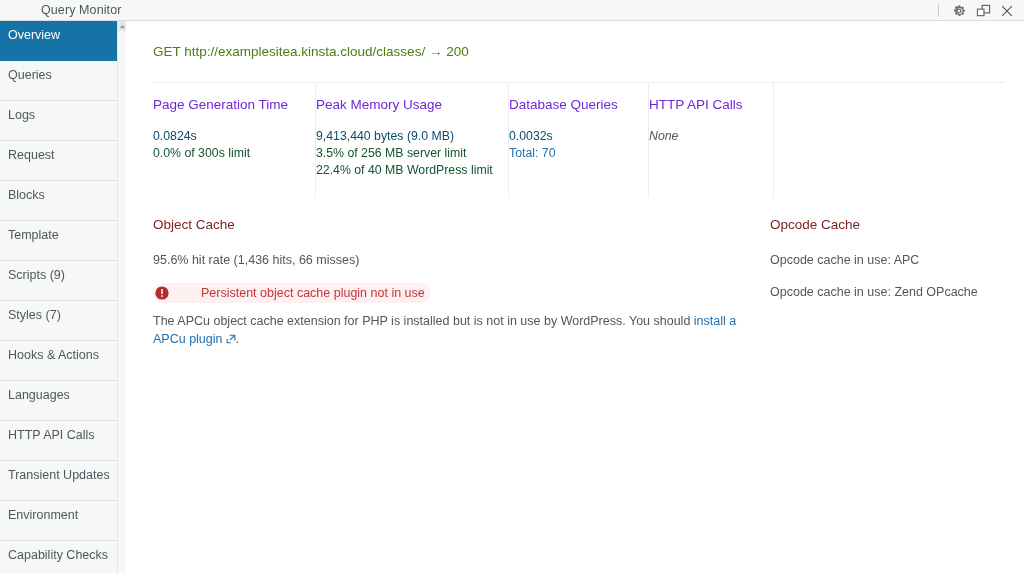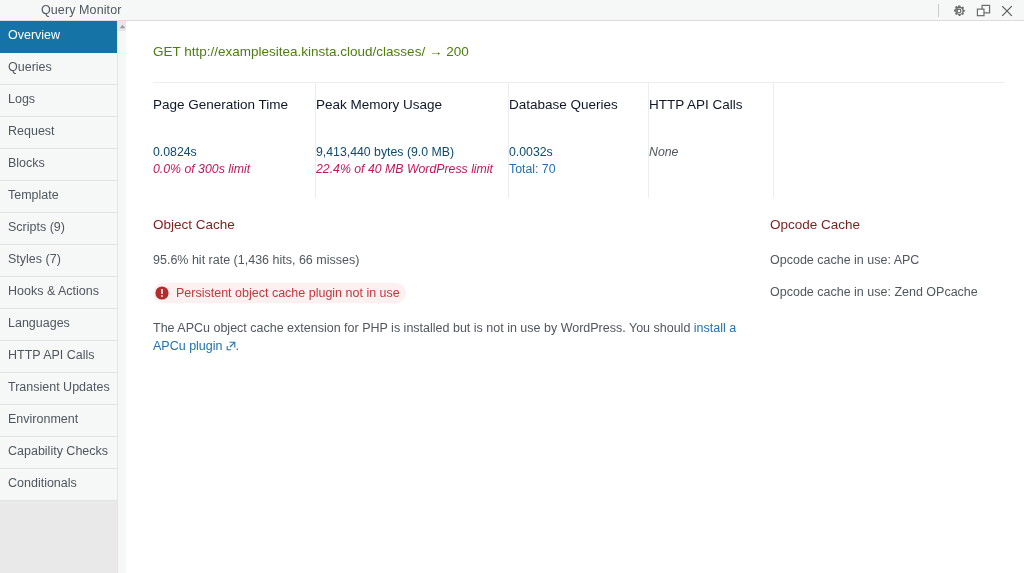--- a/index.html
+++ b/index.html
@@ -83,21 +83,21 @@
     overflow: hidden;
   }
   .sidebar-list {
     background: #f6f7f7;
     border-right: 1px solid #dcdcde;
     width: 126px;
     box-sizing: border-box;
   }
   .nav-item {
     position: relative;
-    height: 32px;
+    height: 40px;
     line-height: 28.7px;
     padding-left: 8px;
     box-sizing: border-box;
     font-size: 12.5px;
     color: #50575e;
     border-bottom: 1px solid #e2e3e4;
     background: #f6f7f7;
     white-space: nowrap;
     cursor: pointer;
     overflow: hidden;
@@ -188,31 +188,31 @@
     border-right: 1px solid #ededee;
     height: 115px;
   }
   .stat:last-child { border-right: 1px solid #ededee; }
   .stat-w1 { width: 163px; }
   .stat-w2 { width: 193px; }
   .stat-w3 { width: 140px; }
   .stat-w4 { width: 125px; }
   .stat-title {
     font-size: 13.5px;
-    color: #0f172a;
-    margin-bottom: 32px;
+    color: #6d28d9;
+    margin-bottom: 16px;
     white-space: nowrap;
   }
   .stat-line {
     font-size: 12.3px;
     color: #0c4a6e;
     line-height: 17px;
     white-space: nowrap;
   }
-  .stat-line.muted { color: #be185d; font-style: italic; }
+  .stat-line.muted { color: #14532d; }
   .stat-line.italic { font-style: italic; color: #50575e; }
   .stat-link {
     font-size: 12.3px;
     color: #2271b1;
     line-height: 17px;
     text-decoration: none;
     cursor: pointer;
     white-space: nowrap;
   }
 
@@ -248,22 +248,23 @@
   }
   .cache-text.wrap { white-space: normal; }
 
   .warn {
     display: inline-flex;
     align-items: center;
     background: #fcf0f1;
     color: #c3373c;
     font-size: 12.5px;
     padding: 3px 6px 3px 2px;
-    margin-bottom: 16px;
+    margin-bottom: 9px;
     border-radius: 10px;
+    gap: 25px;
   }
   .warn-icon {
     width: 14px;
     height: 14px;
     margin-right: 7px;
     flex: 0 0 auto;
   }
   .warn-icon svg { display: block; }
 
   .inline-link {
@@ -359,20 +360,21 @@
 
     <div class="stats" id="stats-row">
         <div class="stat stat-w1">
           <div class="stat-title">Page Generation Time</div>
           <div class="stat-line">0.0824s</div>
           <div class="stat-line muted">0.0% of 300s limit</div>
         </div>
         <div class="stat stat-w2">
           <div class="stat-title">Peak Memory Usage</div>
           <div class="stat-line">9,413,440 bytes (9.0 MB)</div>
+          <div class="stat-line muted">3.5% of 256 MB server limit</div>
           <div class="stat-line muted">22.4% of 40 MB WordPress limit</div>
         </div>
         <div class="stat stat-w3"><div class="stat-title">Database Queries</div><div class="stat-line">0.0032s</div><a class="stat-link">Total: 70</a></div>
         <div class="stat stat-w4">
           <div class="stat-title">HTTP API Calls</div>
           <div class="stat-line italic">None</div>
         </div>
       </div>
 
     <div class="cache-row">

